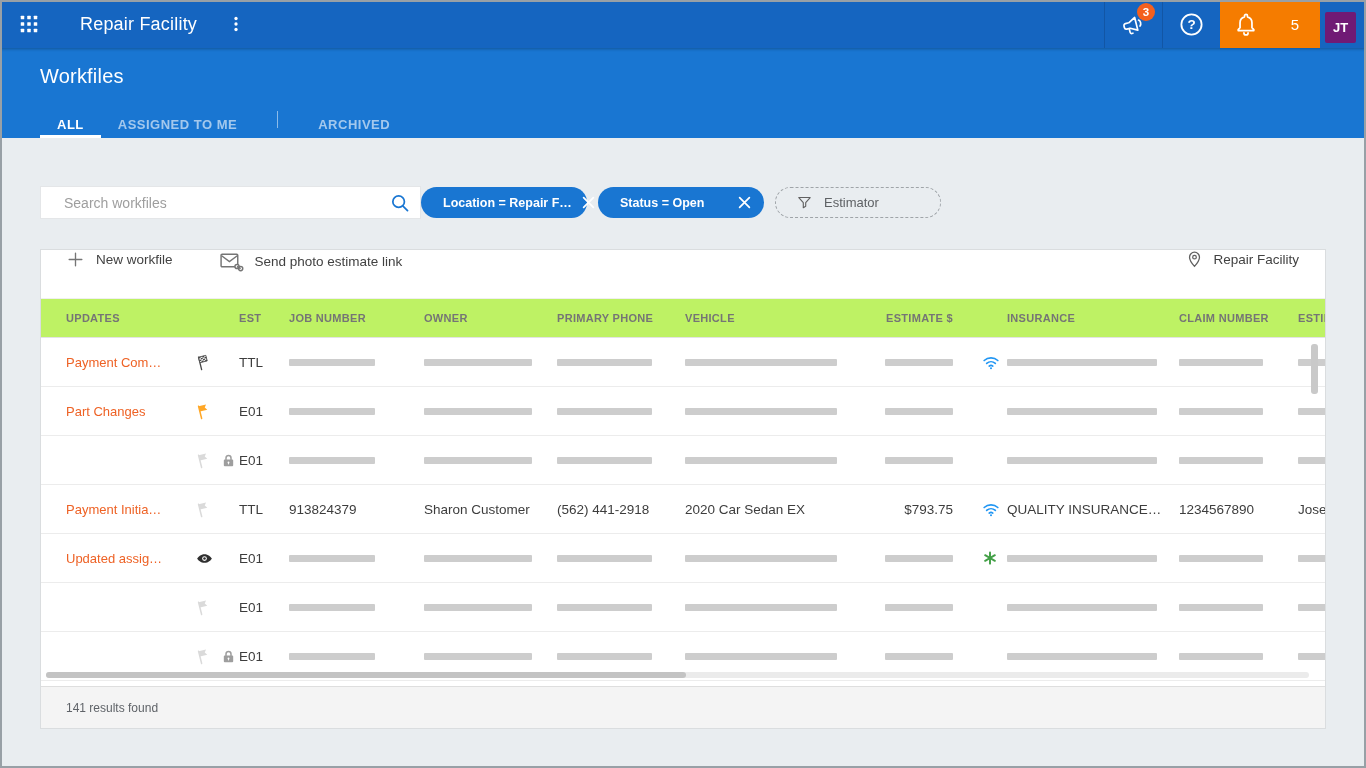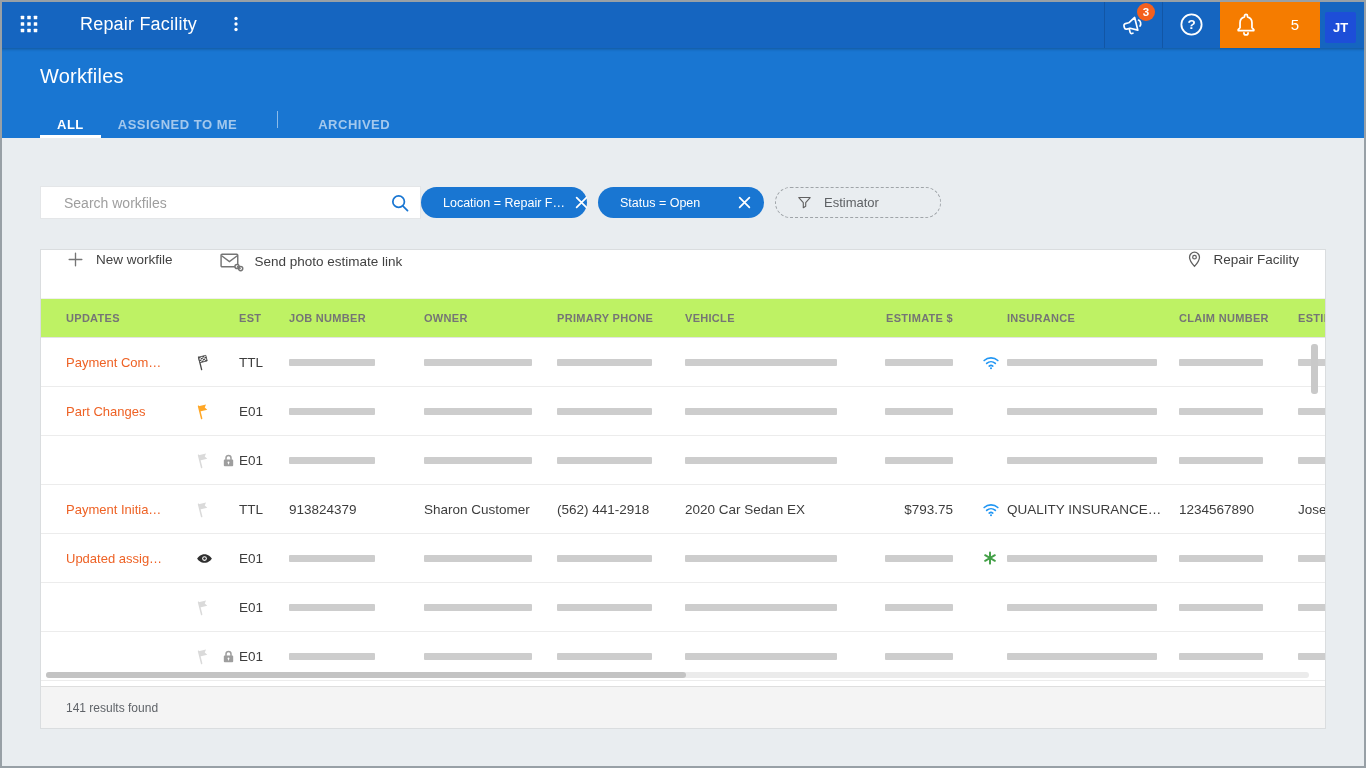--- a/index.html
+++ b/index.html
@@ -19,21 +19,21 @@
   .kebab-btn{margin-left:29px}
   .tb-right{display:flex;align-items:stretch;height:48px}
   .tb-sep{width:1px;background:rgba(0,0,0,.14)}
   .tb-cell{width:57px;display:flex;align-items:center;justify-content:center;position:relative}
   .badge{position:absolute;top:3px;right:7px;min-width:18px;height:18px;border-radius:9px;
          background:#F4601E;color:#fff;font-size:11.5px;font-weight:700;
          display:flex;align-items:center;justify-content:center;padding:0 2px;box-sizing:border-box}
   .bell-block{width:100px;background:#F57C00;display:flex;align-items:center;
               justify-content:space-between;padding:0 21px 0 13px;border:none;cursor:pointer}
   .bell-count{color:#fff;font-size:15px}
-  .avatar{width:31px;height:31px;align-self:center;margin:6px 10px 0 5px;background:#1d4ed8;
+  .avatar{width:31px;height:31px;align-self:center;margin:6px 10px 0 5px;background:#701a75;
           border-radius:2px;color:#fff;font-size:13px;font-weight:600;
           display:flex;align-items:center;justify-content:center;cursor:pointer}
   
   .hero{height:90px;background:#1976D2;padding-left:40px;display:flex;flex-direction:column;box-sizing:border-box}
   .page-title{color:#fff;font-size:20px;font-weight:400;margin:17px 0 0 0;letter-spacing:.2px}
   .tabs{display:flex;align-items:flex-end;margin-top:auto}
   .tab{color:rgba(255,255,255,.6);font-size:13px;font-weight:600;letter-spacing:.5px;
        padding:0 17px 6px;position:relative;cursor:pointer}
   .tab.active{color:#fff}
   .tab.active::after{content:"";position:absolute;left:0;right:0;bottom:0;height:3px;background:#fff}
@@ -42,21 +42,21 @@
   .content{padding:48px 40px 0}
   .filter-row{display:flex;align-items:center;justify-content:flex-start;height:33px}
   .search-box{width:381px;height:33px;background:#fff;border:1px solid #E4E6E8;
               display:flex;align-items:center;padding:0 9px 0 21px;box-sizing:border-box}
   .search-box input{flex:1;border:none;outline:none;background:transparent;
                     font:14px "Liberation Sans",sans-serif;color:#424242}
   ::placeholder{color:#9E9E9E;opacity:1}
   .chips{display:flex;align-items:center;gap:11px}
   .chip{height:31px;width:166px;background:#1976D2;border-radius:16px;display:flex;
         align-items:center;padding:0 13px 0 22px;box-sizing:border-box;color:#fff}
-  .chip-label{font-size:12.5px;font-weight:400;white-space:nowrap}
+  .chip-label{font-size:12.5px;font-weight:700;white-space:nowrap}
   .chip-x{margin-left:auto;background:none;border:none;padding:0 0 0 10px;display:flex;cursor:pointer}
   .chip-est{height:31px;width:166px;border:1.5px dashed #9FA4A8;border-radius:17px;
             display:flex;align-items:center;gap:11px;padding:0 0 0 20px;box-sizing:border-box;
             background:transparent;cursor:pointer}
   .chip-est-label{font-size:13px;color:#5E6164}
   
   .card{--cols:150px 26px 22px 50px 135px 133px 128px 176px 92px 226px 107px 120px;
         margin-top:30px;width:1286px;height:480px;background:#fff;border:1px solid #DADDDF;
         box-sizing:border-box;position:relative;overflow:hidden}
   .card-toolbar{height:48px;display:flex;align-items:flex-start;padding:0 26px 0 25px}

